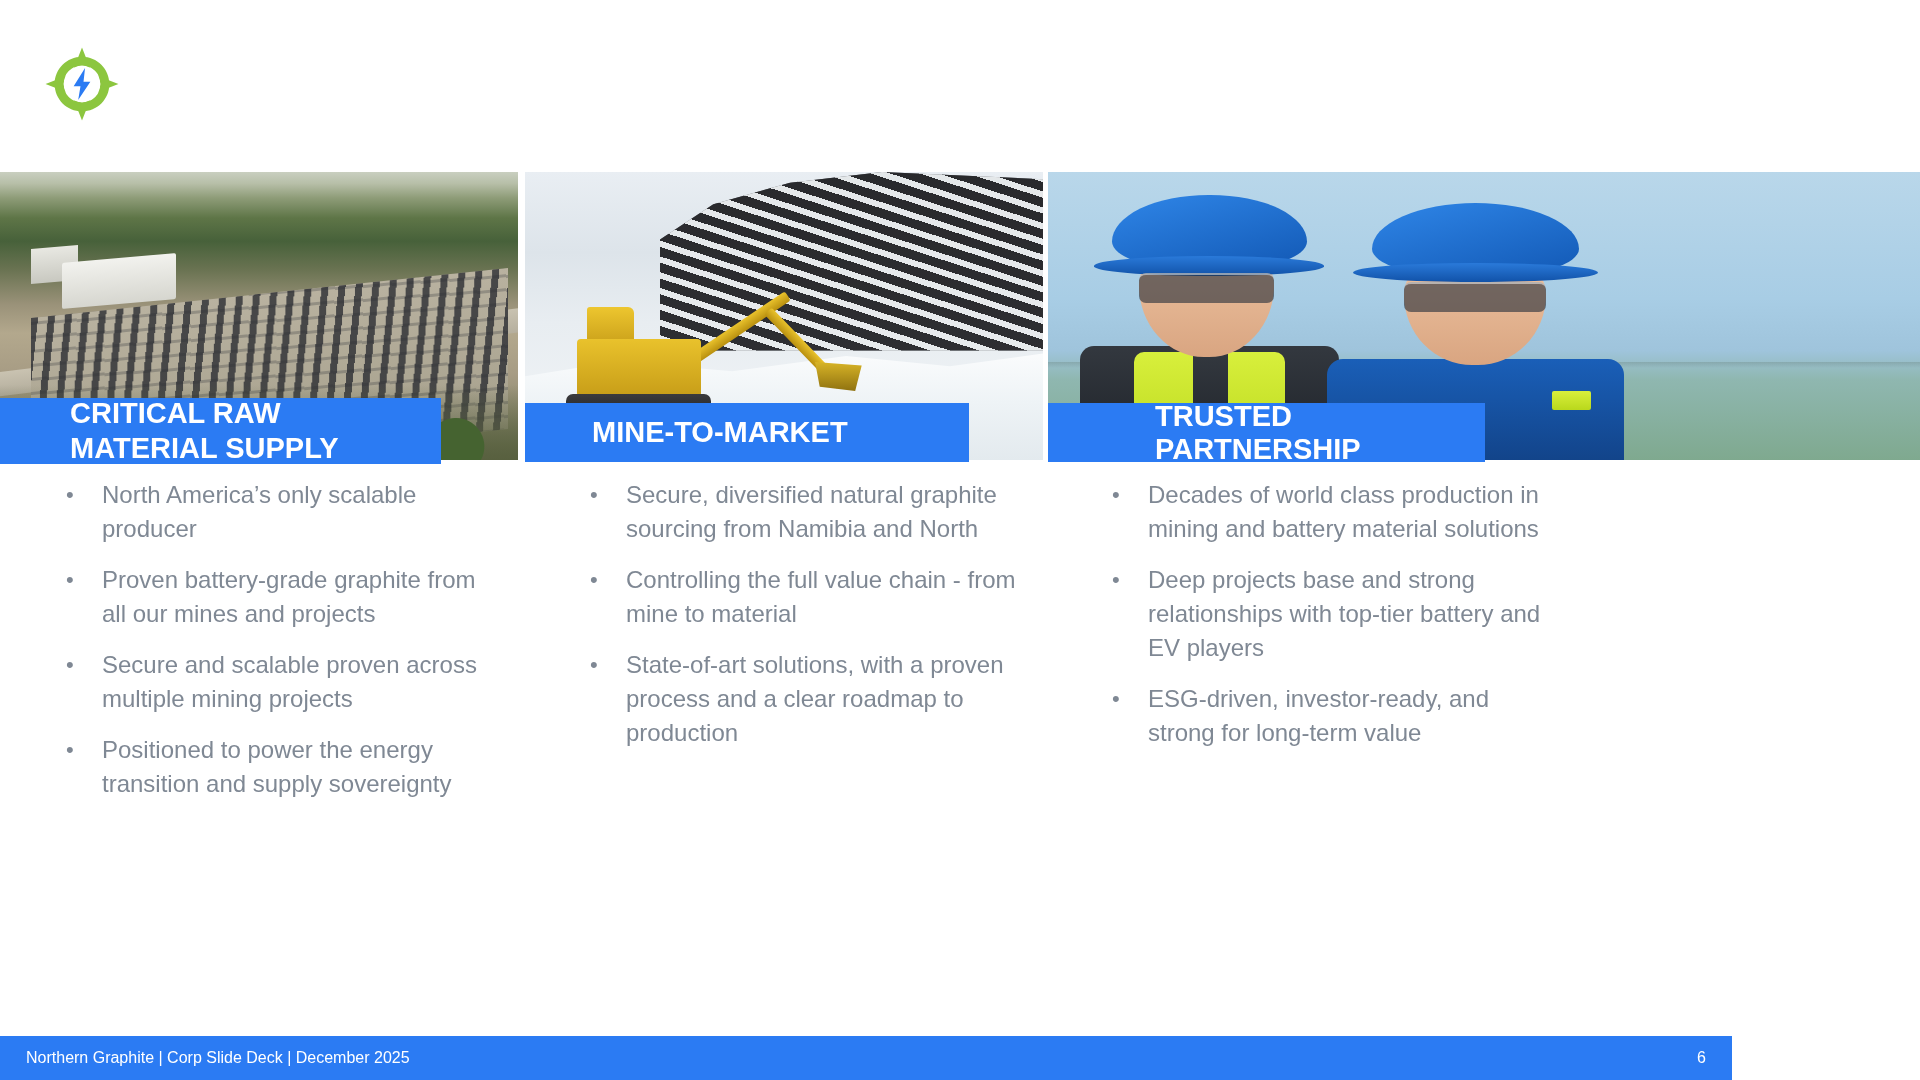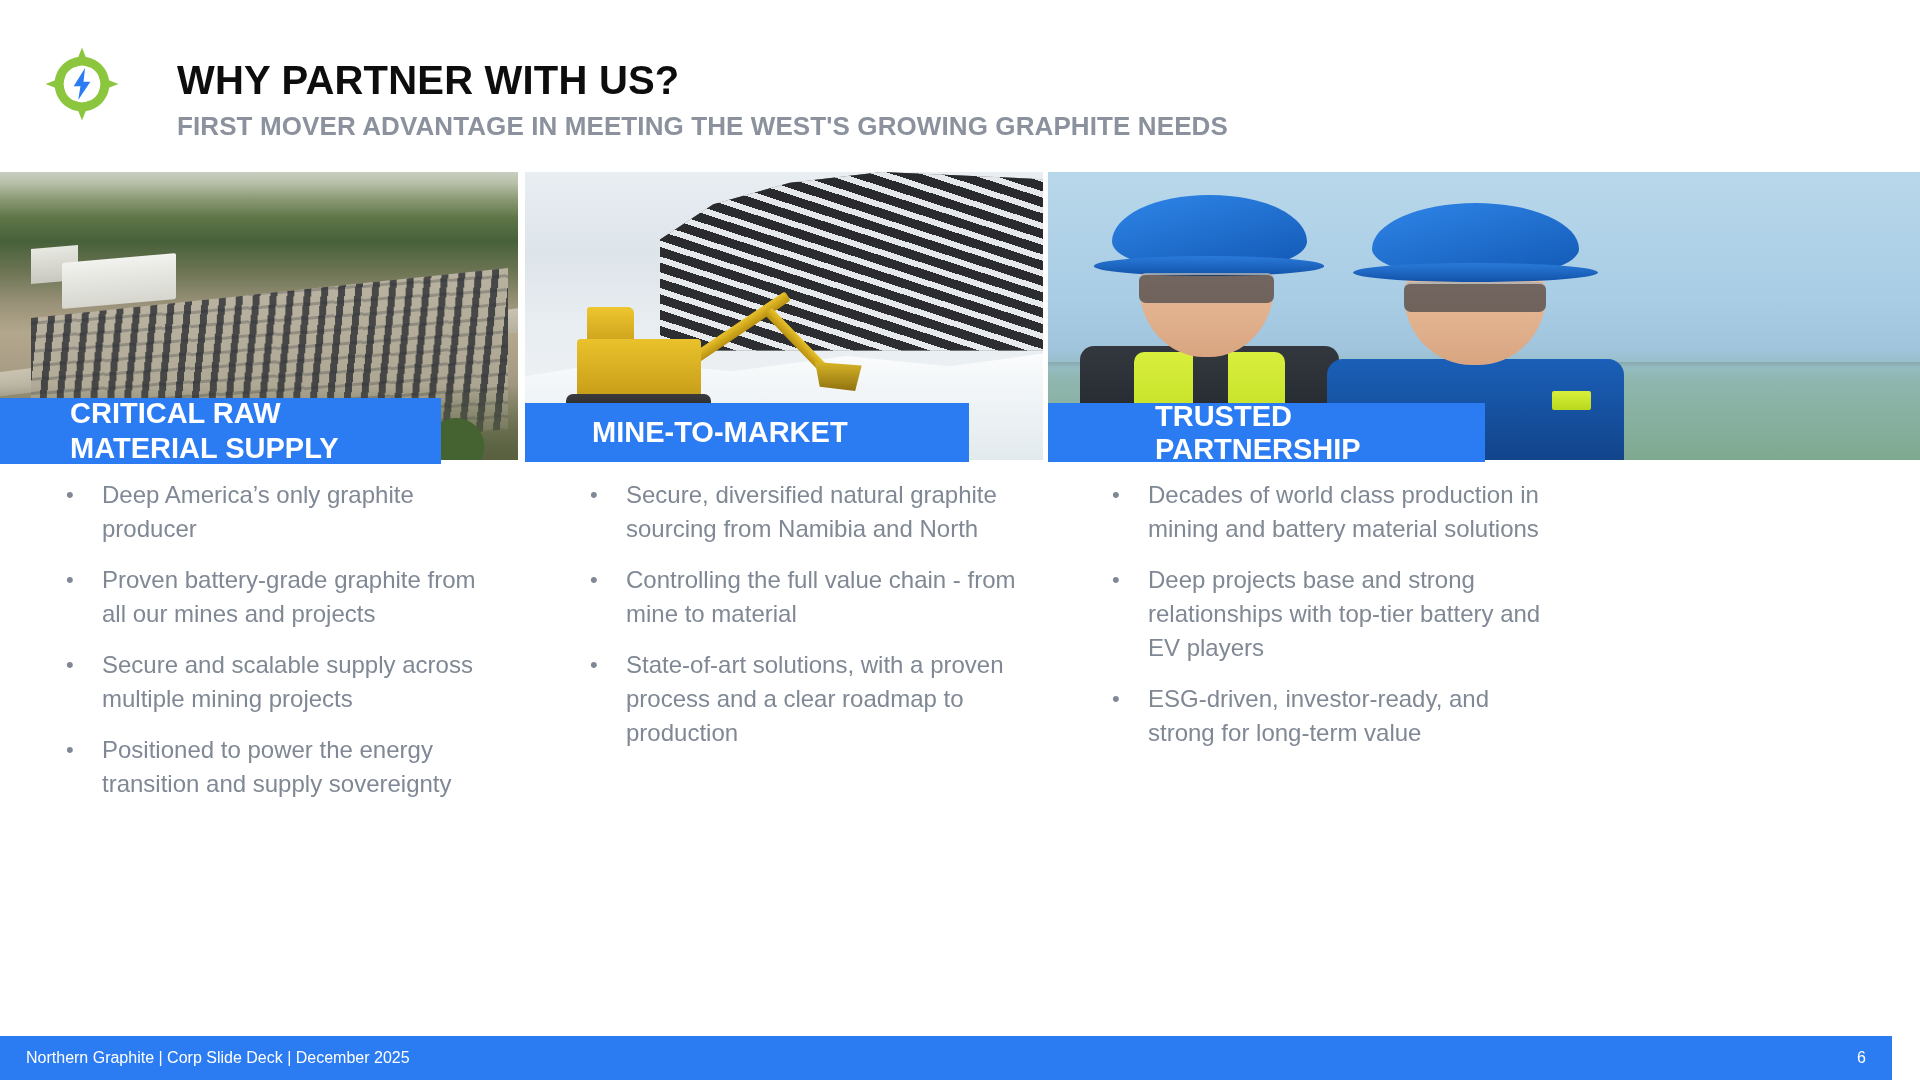--- a/index.html
+++ b/index.html
@@ -164,21 +164,21 @@
 
   .bullet { display:flex; margin-bottom: 17px; }
   .dot {
     flex: 0 0 auto; width: 40px; color:#7f8894;
     font-size: 22px; line-height: 34px; text-align: left; padding-left: 4px;
   }
   .btext { color:#7f8894; font-size: 24px; line-height: 34px; }
 
   
   .footer {
-    position:absolute; left:0; bottom:0; width:1892px; height:44px;
+    position:absolute; left:0; bottom:0; width:1732px; height:44px;
     background:#2b7bf3; color:#ffffff;
     display:flex; align-items:center; justify-content:space-between;
     padding: 0 26px; font-size: 16px;
   }
   .footer .pg { font-size: 16px; }
 </style>
 </head>
 <body>
 
 <div class="slide">
@@ -191,24 +191,20 @@
         <path d="M98 50 L70 61 L76 50 L70 39 Z" fill="#8CC63F"></path>
         <path d="M50 98 L39 70 L50 76 L61 70 Z" fill="#8CC63F"></path>
         <path d="M2 50 L30 39 L24 50 L30 61 Z" fill="#8CC63F"></path>
         <path d="M50 14 C70 14 86 30 86 50 C86 70 70 86 50 86 C30 86 14 70 14 50 C14 30 30 14 50 14 Z
                  M50 26 C36 26 26 36 26 50 C26 64 36 74 50 74 C64 74 74 64 74 50 C74 36 64 26 50 26 Z" fill="#8CC63F"></path>
         <circle cx="50" cy="50" r="24" fill="#ffffff"></circle>
         <path d="M54 29 L39 53 L48 53 L45 71 L61 47 L52 47 Z" fill="#2B7BF3"></path>
       </svg>
     </div>
 
-    <div class="title-block">
-      <div class="slide-title">WHY PARTNER WITH US?</div>
-      <div class="slide-subtitle">FIRST MOVER ADVANTAGE IN MEETING THE WEST'S GROWING GRAPHITE NEEDS</div>
-    </div>
   </div>
 
   <div class="cards">
 
     <div class="card c1">
       <div class="photo ph1">
         <div class="bldg2"></div>
         <div class="bldg"></div>
         <div class="road"></div>
         <div class="lot"></div>
@@ -267,29 +263,29 @@
 
   <div class="banner b3">
     <span>TRUSTED PARTNERSHIP</span>
   </div>
 
   <div class="cols">
 
     <div class="col k1">
       <div class="bullet">
         <div class="dot">•</div>
-        <div class="btext">Deep America’s only graphite producer</div>
+        <div class="btext">North America’s only scalable producer</div>
       </div>
       <div class="bullet">
         <div class="dot">•</div>
         <div class="btext">Proven battery-grade graphite from all our mines and projects</div>
       </div>
       <div class="bullet">
         <div class="dot">•</div>
-        <div class="btext">Secure and scalable supply across multiple mining projects</div>
+        <div class="btext">Secure and scalable proven across multiple mining projects</div>
       </div>
       <div class="bullet">
         <div class="dot">•</div>
         <div class="btext">Positioned to power the energy transition and supply sovereignty</div>
       </div>
     </div>
 
     <div class="col k2">
       <div class="bullet">
         <div class="dot">•</div>

